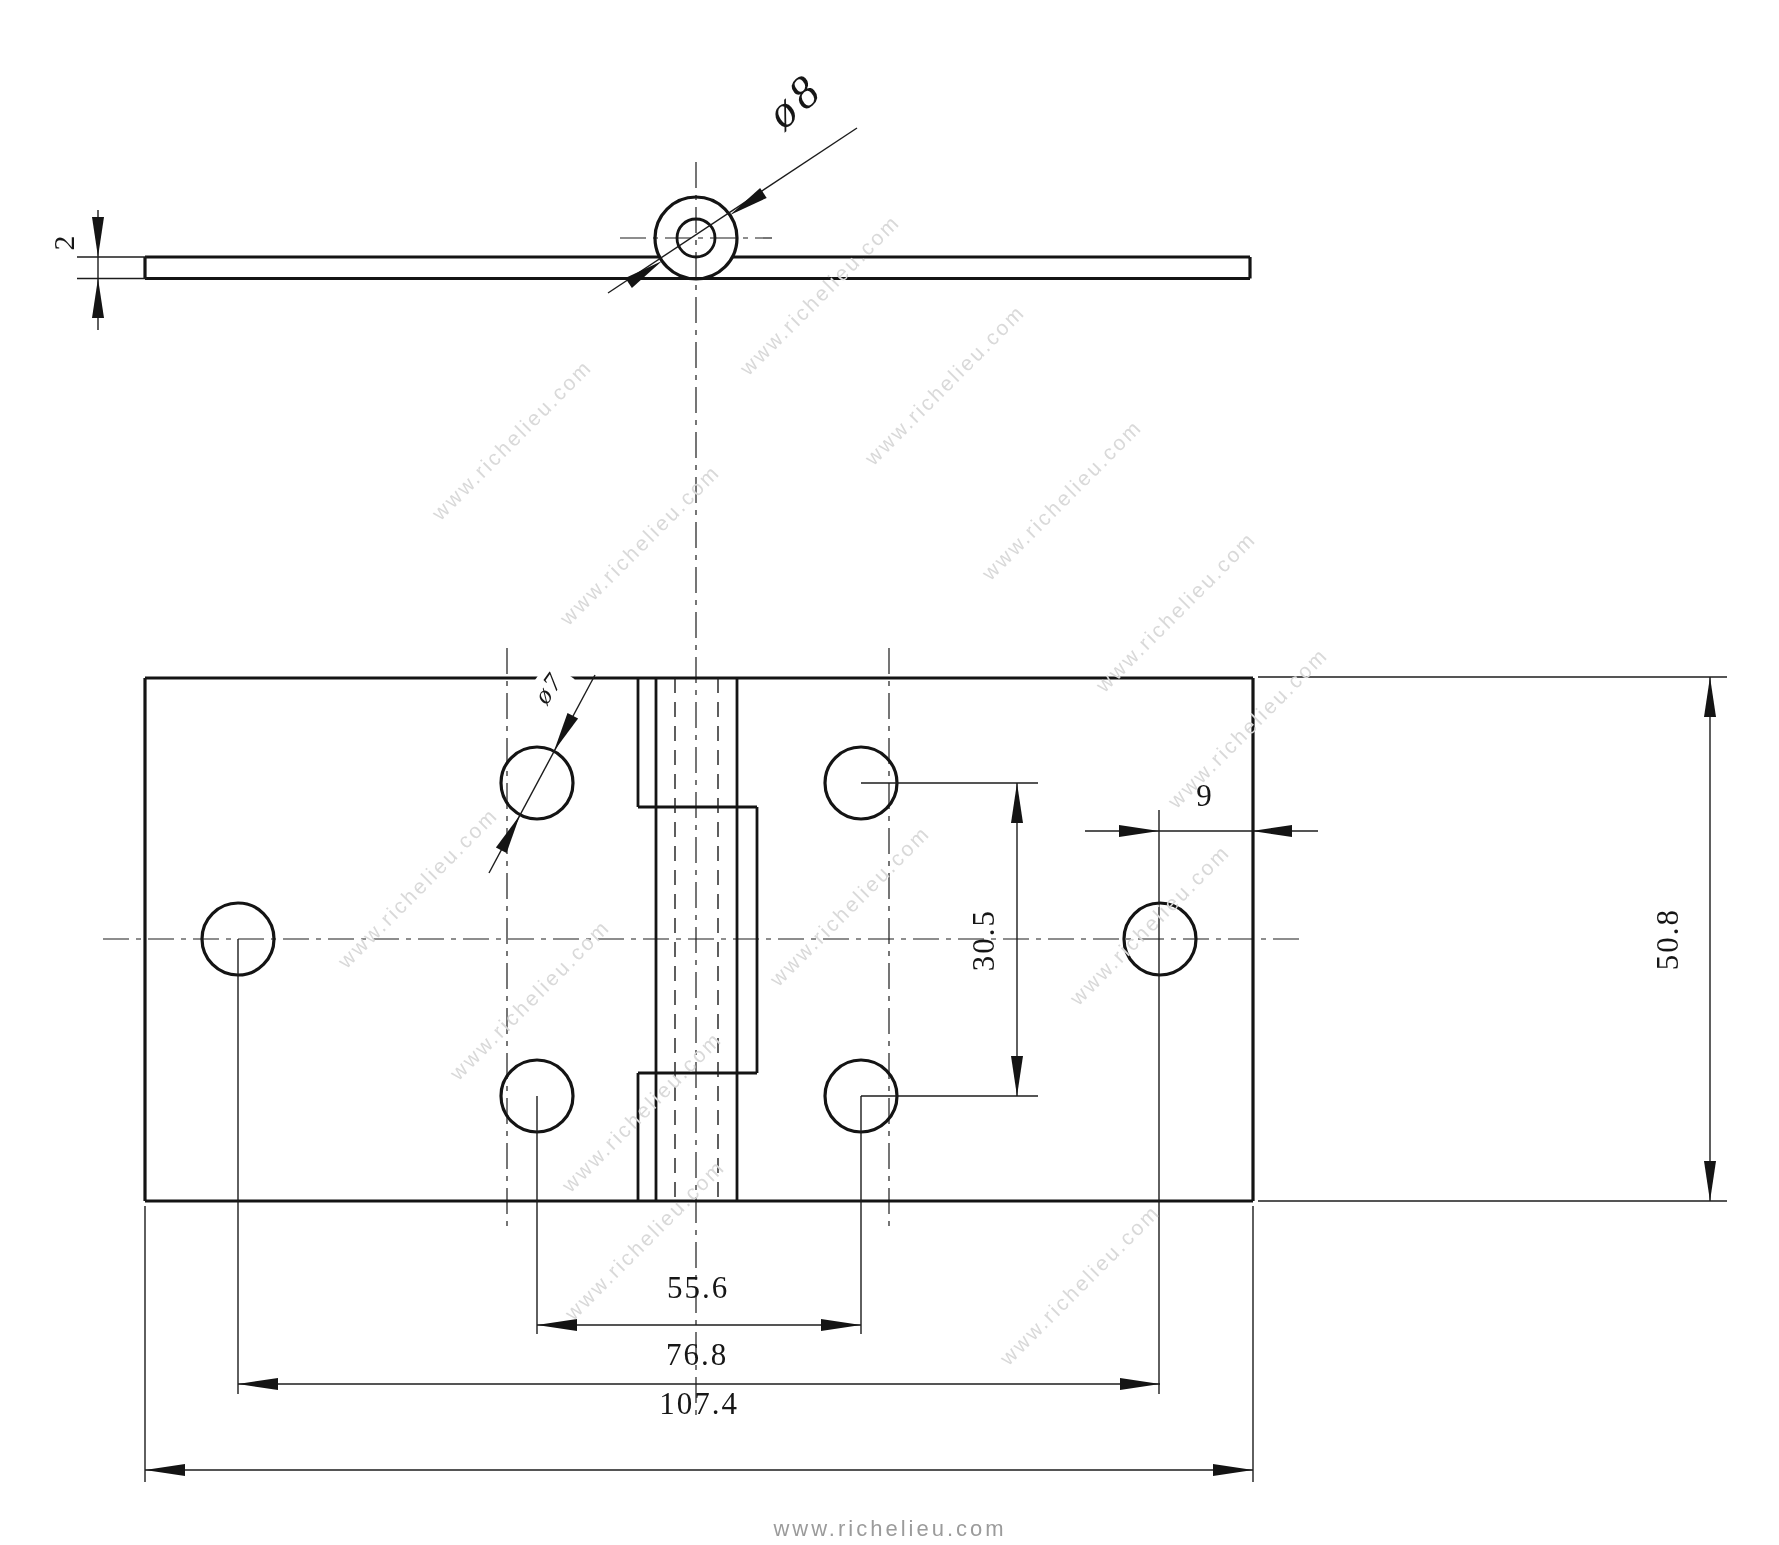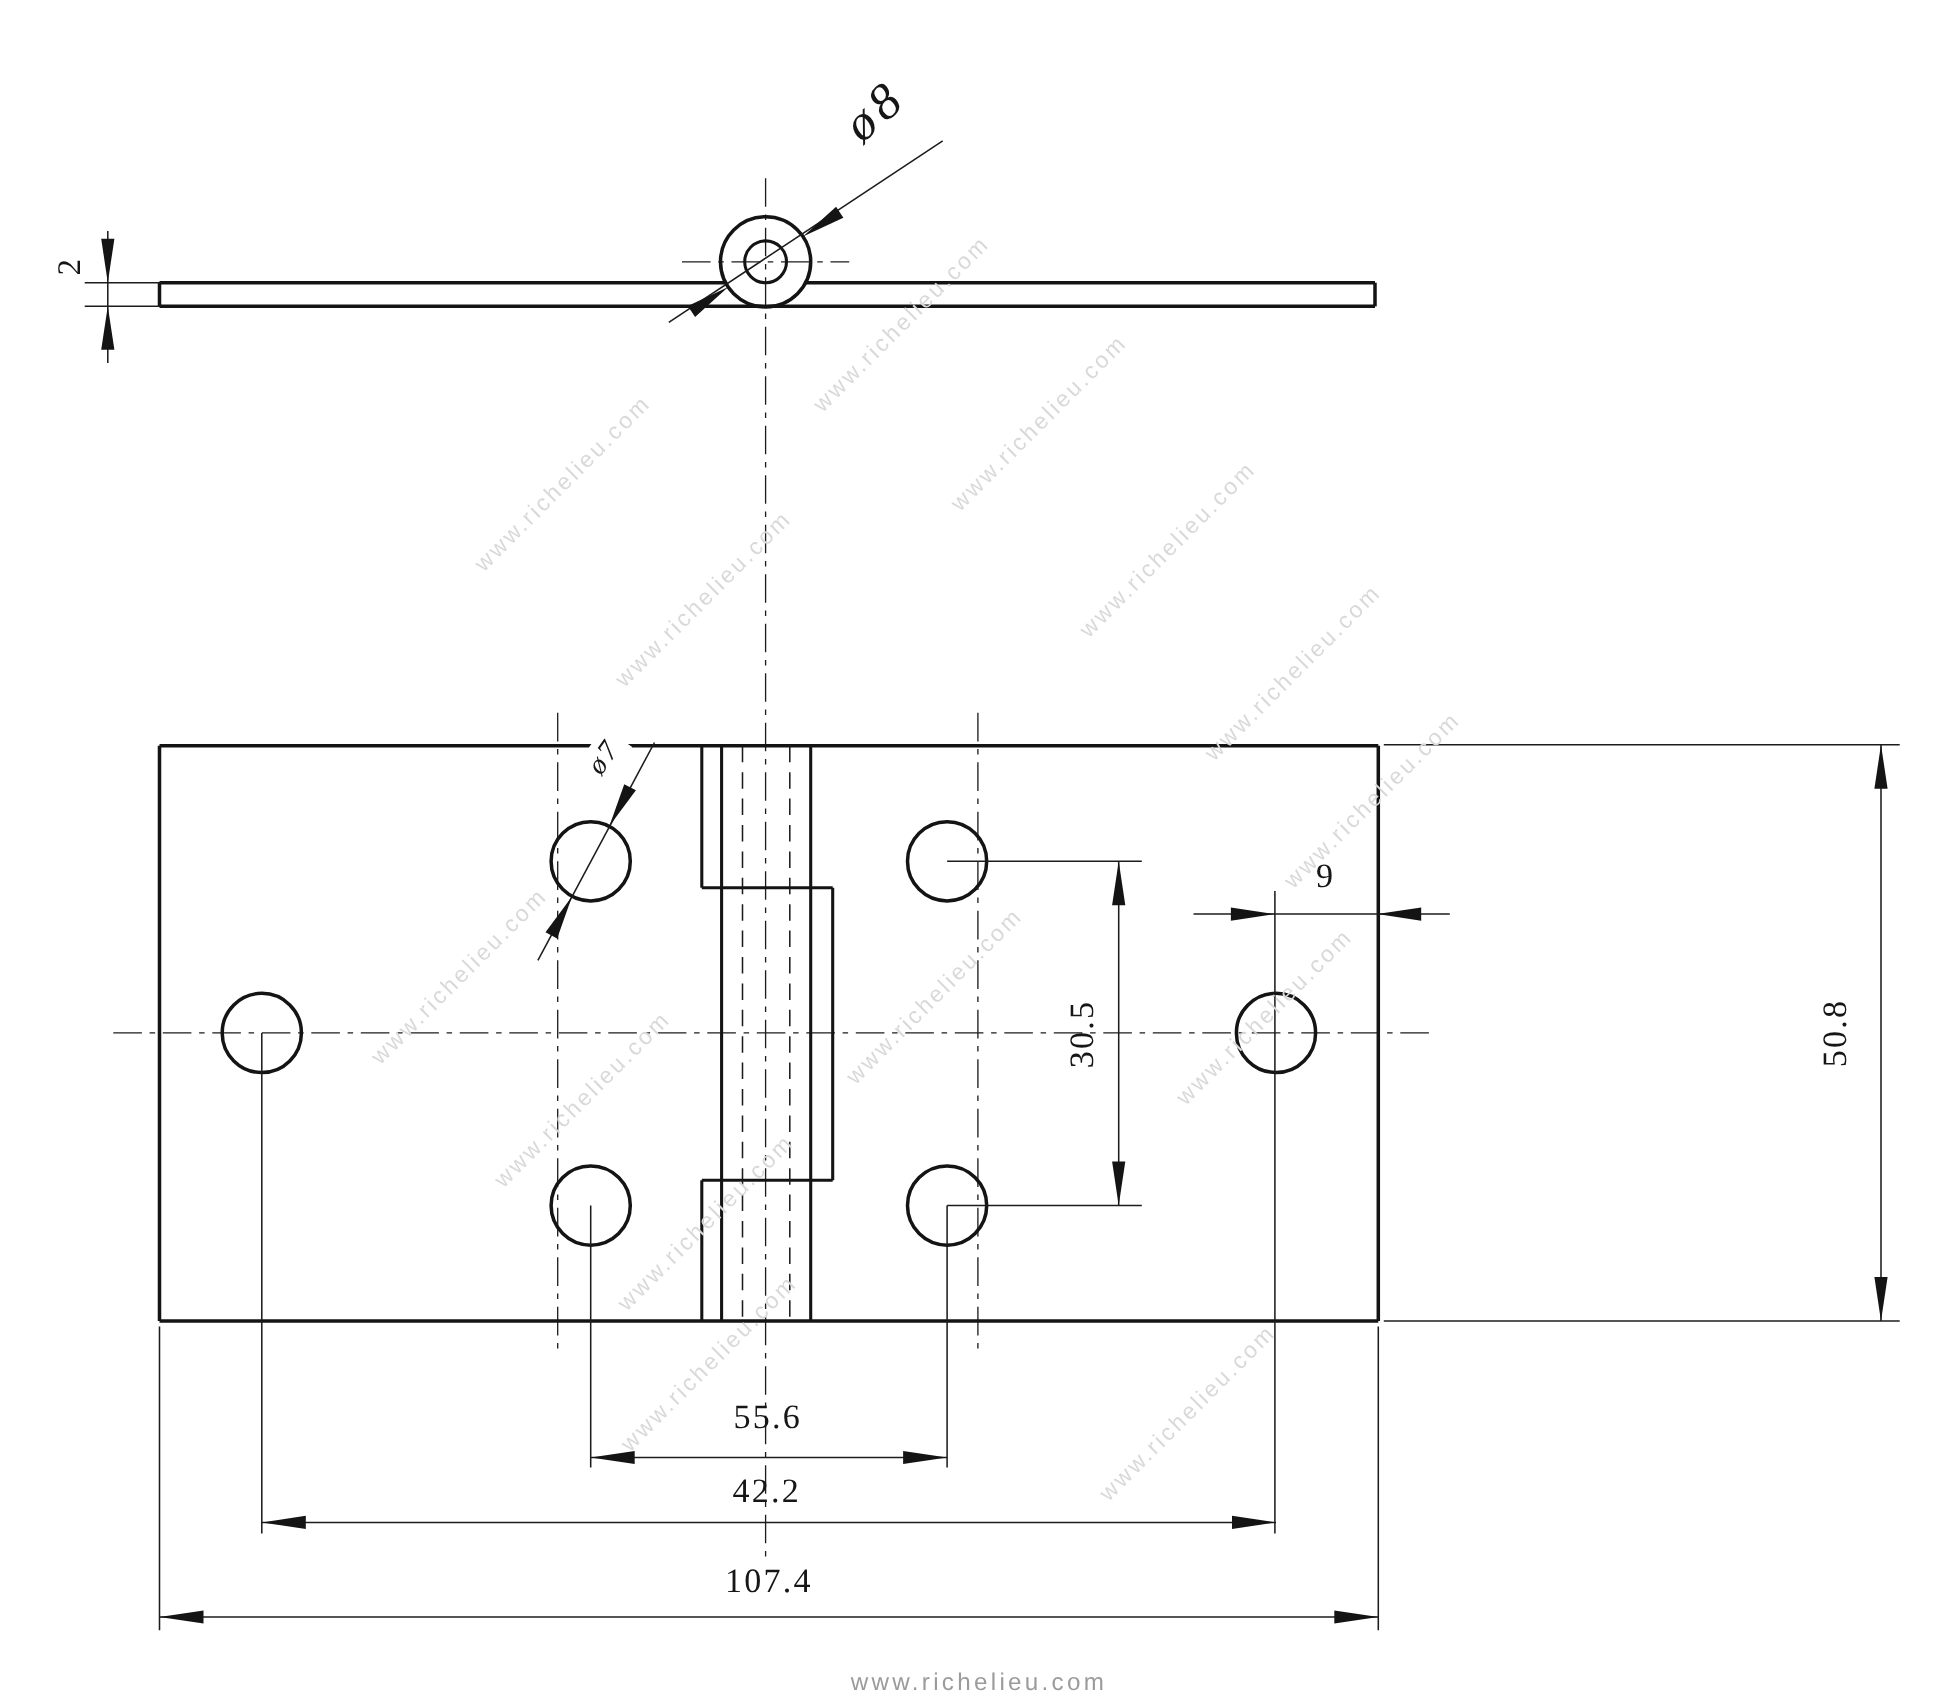--- a/index.html
+++ b/index.html
@@ -156,22 +156,22 @@
     </g>
   </svg>
 
   <div class="dim-label dia-big" style="left:795px;top:100px;">ø8</div>
   <div class="dim-label rot90" style="left:64px;top:242px;font-size:30px;">2</div>
   <div class="dim-label dia-small" style="left:549px;top:688px;">ø7</div>
   <div class="dim-label" style="left:1205px;top:796px;">9</div>
   <div class="dim-label rot90" style="left:984px;top:940px;">30.5</div>
   <div class="dim-label rot90" style="left:1668px;top:939px;">50.8</div>
   <div class="dim-label" style="left:698px;top:1288px;">55.6</div>
-  <div class="dim-label" style="left:697px;top:1355px;">42.2</div>
-  <div class="dim-label" style="left:699px;top:1437px;">107.4</div>
+  <div class="dim-label" style="left:697px;top:1355px;">76.8</div>
+  <div class="dim-label" style="left:699px;top:1404px;">107.4</div>
 
   <div id="watermark-layer">
       <span class="watermark" style="left: 820px; top: 295px; color: rgb(217, 217, 217);">www.richelieu.com</span>
       <span class="watermark" style="left: 512px; top: 440px; color: rgb(217, 217, 217);">www.richelieu.com</span>
       <span class="watermark" style="left: 640px; top: 545px; color: rgb(217, 217, 217);">www.richelieu.com</span>
       <span class="watermark" style="left: 945px; top: 385px; color: rgb(217, 217, 217);">www.richelieu.com</span>
       <span class="watermark" style="left: 1062px; top: 500px; color: rgb(217, 217, 217);">www.richelieu.com</span>
       <span class="watermark" style="left: 1176px; top: 612px; color: rgb(217, 217, 217);">www.richelieu.com</span>
       <span class="watermark" style="left: 1248px; top: 728px; color: rgb(217, 217, 217);">www.richelieu.com</span>
       <span class="watermark" style="left: 418px; top: 888px; color: rgb(217, 217, 217);">www.richelieu.com</span>

